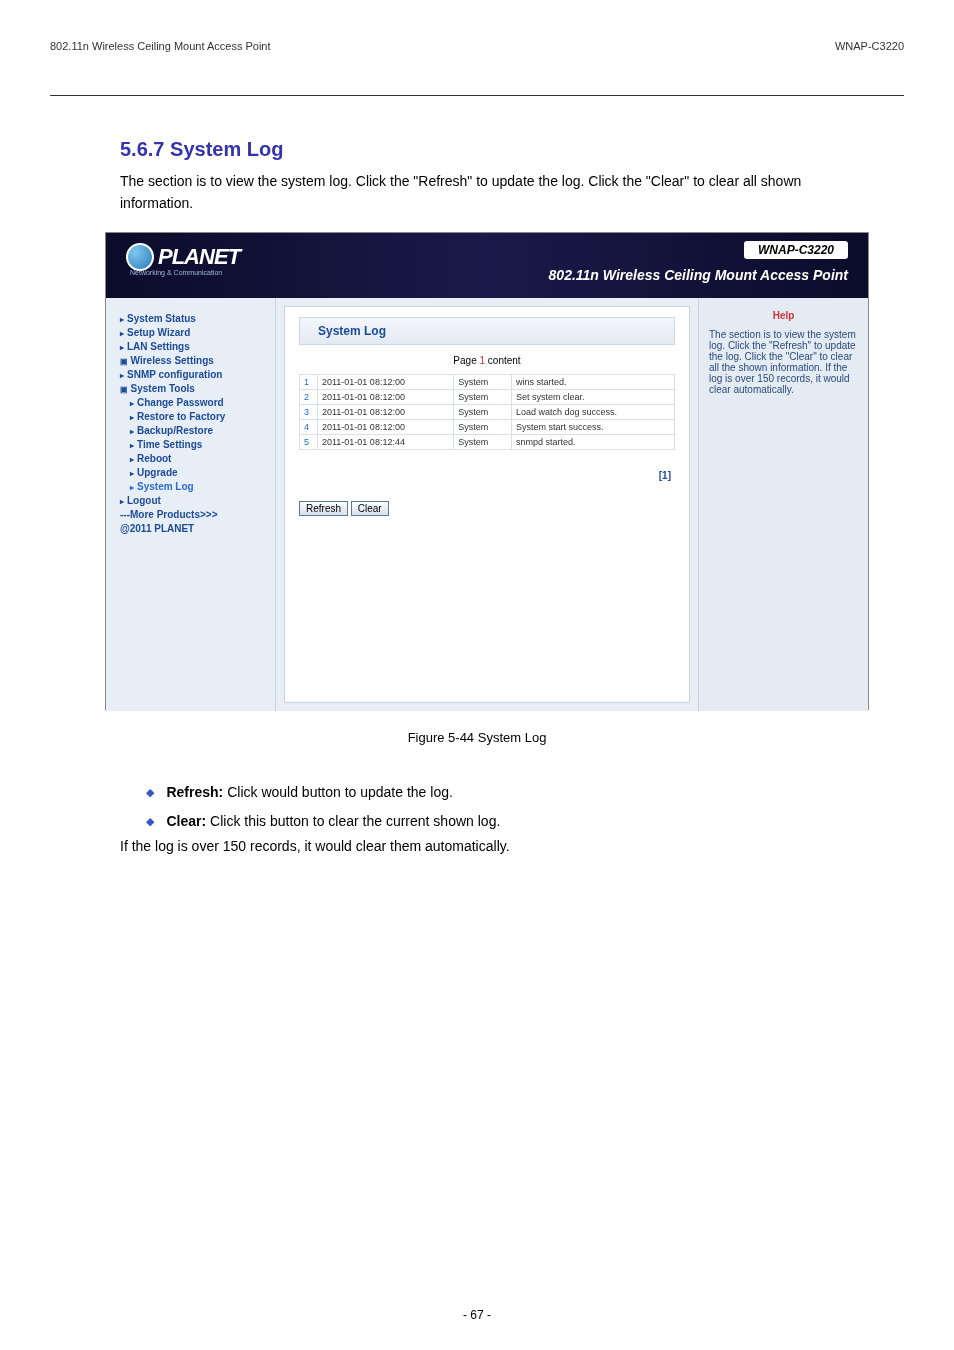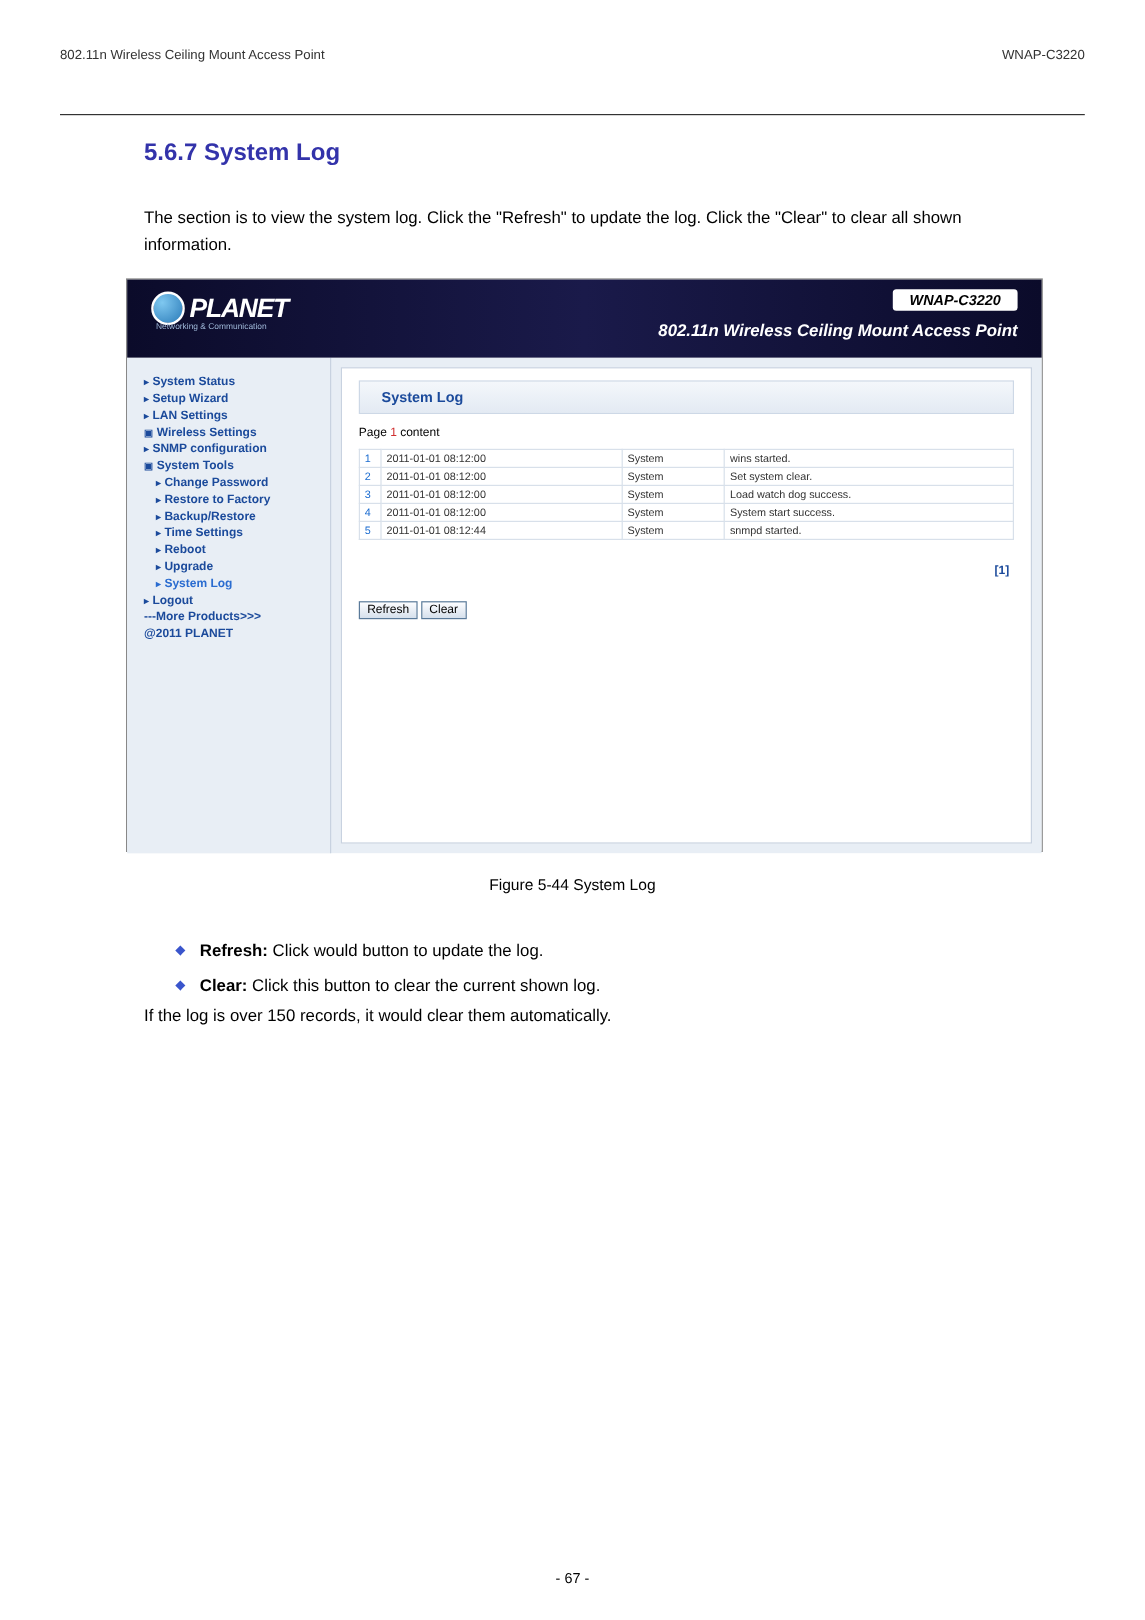--- a/index.html
+++ b/index.html
@@ -24,21 +24,21 @@
   }
   .hr-line {
     position: absolute;
     top: 95px;
     left: 50px;
     right: 50px;
     border-top: 1px solid #333;
   }
   .section-title {
     position: absolute;
-    top: 116px;
+    top: 138px;
     left: 120px;
     font-size: 20px;
     font-weight: bold;
     color: #3333aa;
   }
   .section-desc {
     position: absolute;
     top: 170px;
     left: 120px;
     right: 120px;
@@ -47,21 +47,21 @@
     line-height: 1.6;
   }
 
   .app-frame {
     position: absolute;
     top: 232px;
     left: 105px;
     width: 764px;
     height: 478px;
     border: 1px solid #888;
-    background: #e5e5e5;
+    background: #be185d;
     font-size: 10px;
   }
   .app-header {
     height: 65px;
     background: linear-gradient(to right, #0b0b2a 0%, #1a1a4a 50%, #0b0b2a 100%);
     position: relative;
     color: #fff;
   }
   .logo-block {
     position: absolute;
@@ -175,21 +175,21 @@
     border: 1px solid #cdd8e6;
     padding: 6px 18px;
     margin-bottom: 10px;
   }
   .panel-title {
     color: #1b4a9b;
     font-weight: bold;
     font-size: 12px;
   }
   .page-ind {
-    text-align: left;
+    text-align: center;
     font-size: 10px;
     margin: 8px 0;
   }
   .page-ind .hl { color: #d03030; }
 
   table.log {
     width: 100%;
     border-collapse: collapse;
     font-size: 9px;
   }
@@ -355,20 +355,24 @@
             </tr>
       </tbody>
         </table>
       <div class="pager">[1]</div>
       <div class="btn-row">
         <button class="btn">Refresh</button>
         <button class="btn">Clear</button>
       </div>
     </div>
 
+    <div class="help-panel">
+      <div class="help-title">Help</div>
+      <div>The section is to view the system log. Click the "Refresh" to update the log. Click the "Clear" to clear all the shown information. If the log is over 150 records, it would clear automatically.</div>
+    </div>
   </div>
 </div>
 
 <div class="figure-caption">Figure 5-44 System Log</div>
 
 <div class="below-text">
   <div class="bullet-row">
     <span class="diamond">◆</span>
     <span><span class="bold-lbl">Refresh: </span><span>Click would button to update the log.</span></span>
   </div>

